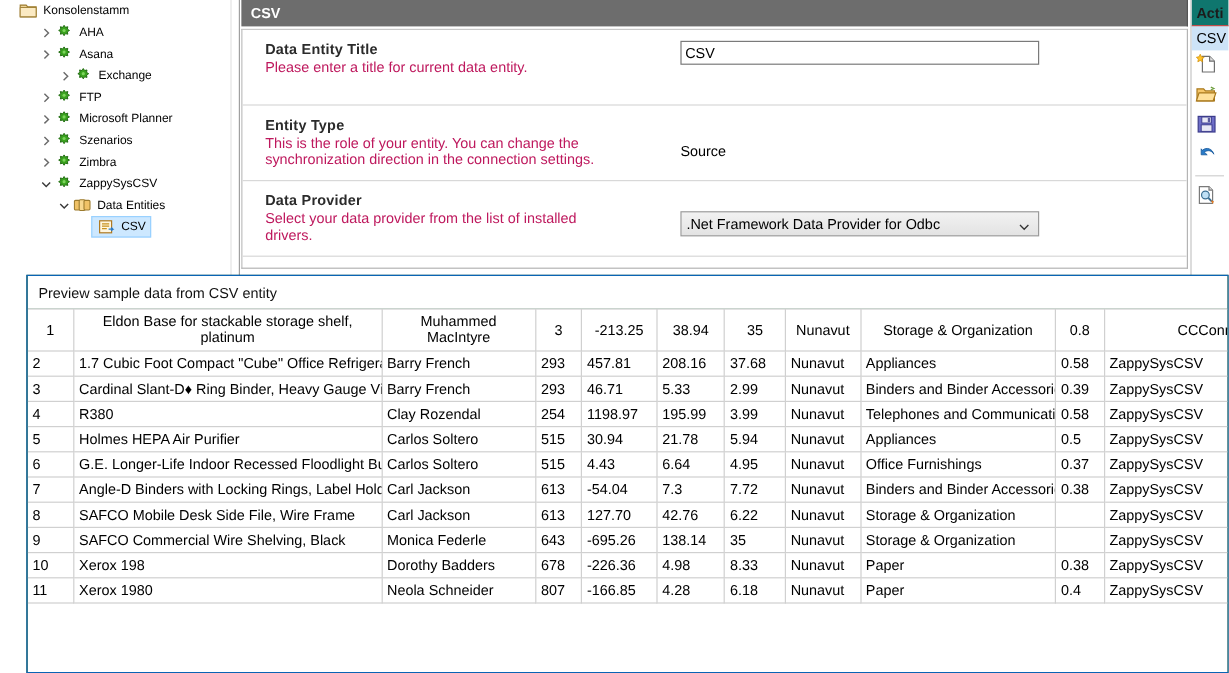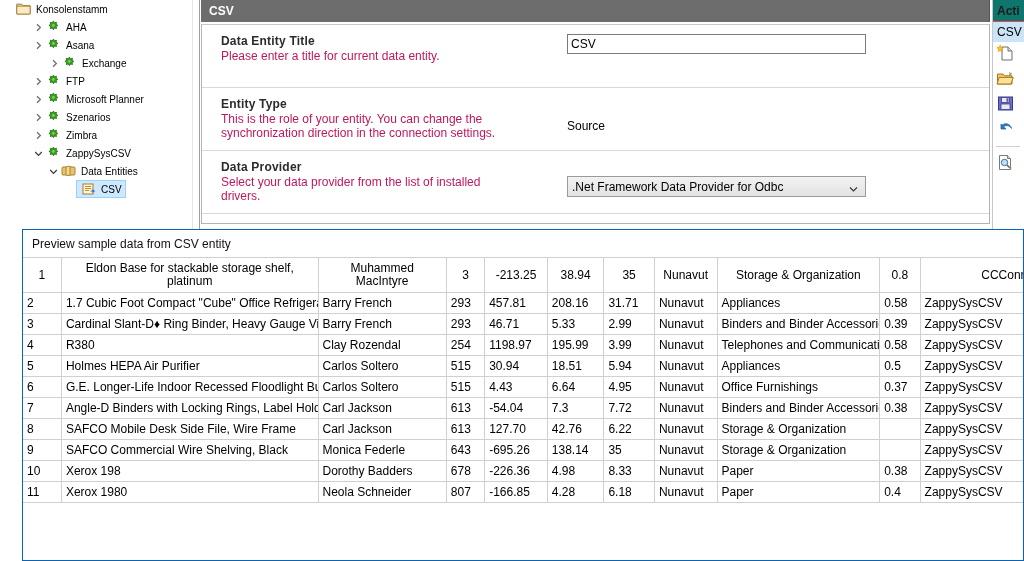--- a/index.html
+++ b/index.html
@@ -613,21 +613,21 @@
               <td class="c-num5">0.8</td>
               <td class="c-conn">CCConnectionName</td>
             </tr>
             <tr>
               <td class="c-rownum">2</td>
               <td class="c-name">1.7 Cubic Foot Compact "Cube" Office Refrigerators</td>
               <td class="c-cust">Barry French</td>
               <td class="c-num1">293</td>
               <td class="c-num2">457.81</td>
               <td class="c-num3">208.16</td>
-              <td class="c-num4">31.71</td>
+              <td class="c-num4">37.68</td>
               <td class="c-prov">Nunavut</td>
               <td class="c-cat">Appliances</td>
               <td class="c-num5">0.58</td>
               <td class="c-conn">ZappySysCSV</td>
             </tr>
             <tr>
               <td class="c-rownum">3</td>
               <td class="c-name">Cardinal Slant-D♦ Ring Binder, Heavy Gauge Vinyl</td>
               <td class="c-cust">Barry French</td>
               <td class="c-num1">293</td>
@@ -651,21 +651,21 @@
               <td class="c-cat">Telephones and Communication</td>
               <td class="c-num5">0.58</td>
               <td class="c-conn">ZappySysCSV</td>
             </tr>
             <tr>
               <td class="c-rownum">5</td>
               <td class="c-name">Holmes HEPA Air Purifier</td>
               <td class="c-cust">Carlos Soltero</td>
               <td class="c-num1">515</td>
               <td class="c-num2">30.94</td>
-              <td class="c-num3">18.51</td>
+              <td class="c-num3">21.78</td>
               <td class="c-num4">5.94</td>
               <td class="c-prov">Nunavut</td>
               <td class="c-cat">Appliances</td>
               <td class="c-num5">0.5</td>
               <td class="c-conn">ZappySysCSV</td>
             </tr>
             <tr>
               <td class="c-rownum">6</td>
               <td class="c-name">G.E. Longer-Life Indoor Recessed Floodlight Bulbs</td>
               <td class="c-cust">Carlos Soltero</td>

